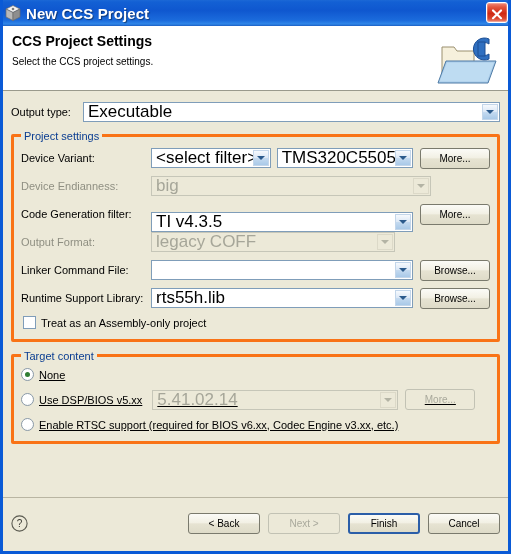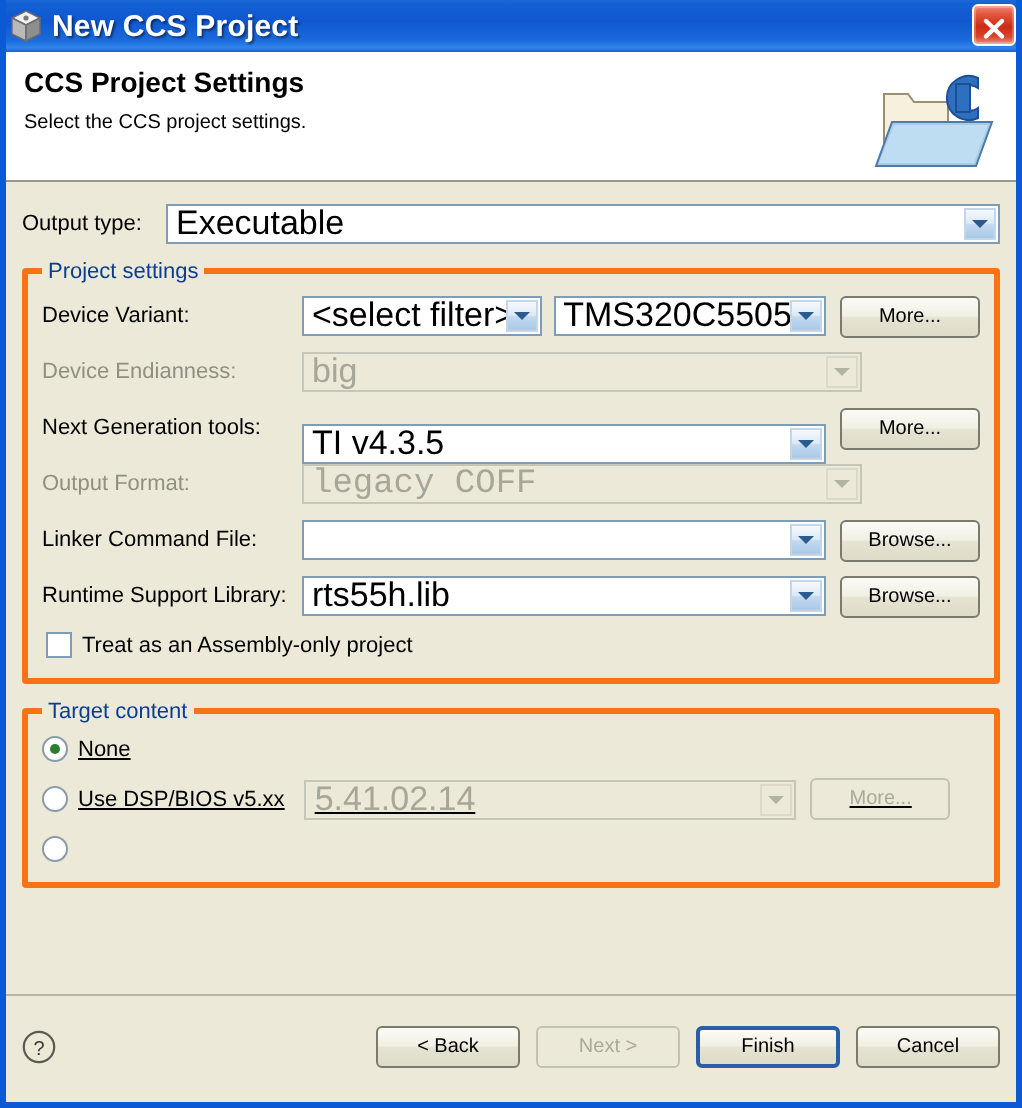--- a/index.html
+++ b/index.html
@@ -338,33 +338,33 @@
           <span class="field-label disabled">Device Endianness:</span>
           <div class="combo disabled" style="width:280px;">
             <span class="txt">big</span>
             <span class="arrow">
                 <i></i>
               </span>
           </div>
         </div>
 
         <div class="field-row">
-          <span class="field-label">Next Generation tools:</span>
+          <span class="field-label">Code Generation filter:</span>
           <div class="combo" style="width:280px;margin-top:16px;">
             <span class="txt">TI v4.3.5</span>
             <span class="arrow">
                 <i></i>
               </span>
           </div>
           <button class="btn" style="margin-left:7px;width:70px;">More...</button>
         </div>
 
         <div class="field-row">
           <span class="field-label disabled">Output Format:</span>
-          <div class="combo disabled" style="width:280px;font-family:Liberation Mono, monospace;">
+          <div class="combo disabled" style="width:244px;">
             <span class="txt">legacy COFF</span>
             <span class="arrow">
                 <i></i>
               </span>
           </div>
         </div>
 
         <div class="field-row">
           <span class="field-label">Linker Command File:</span>
           <div class="combo" style="width:280px;">
@@ -411,20 +411,21 @@
             <span class="txt">5.41.02.14</span>
             <span class="arrow">
                 <i></i>
               </span>
           </div>
           <button class="btn disabled" style="margin-left:7px;width:70px;">More...</button>
         </div>
 
         <div class="radio-row" style="margin-bottom:0;">
           <span class="radio"></span>
+          <span class="radio-label">Enable RTSC support (required for BIOS v6.xx, Codec Engine v3.xx, etc.)</span>
         </div>
 
       </div>
     </div>
 
   </div>
 
   <div id="footer">
     <svg id="help-icon" viewBox="0 0 17 17">
       <circle cx="8.5" cy="8.5" r="7.6" fill="#ece9d8" stroke="#5a5a50" stroke-width="1.1"></circle>

